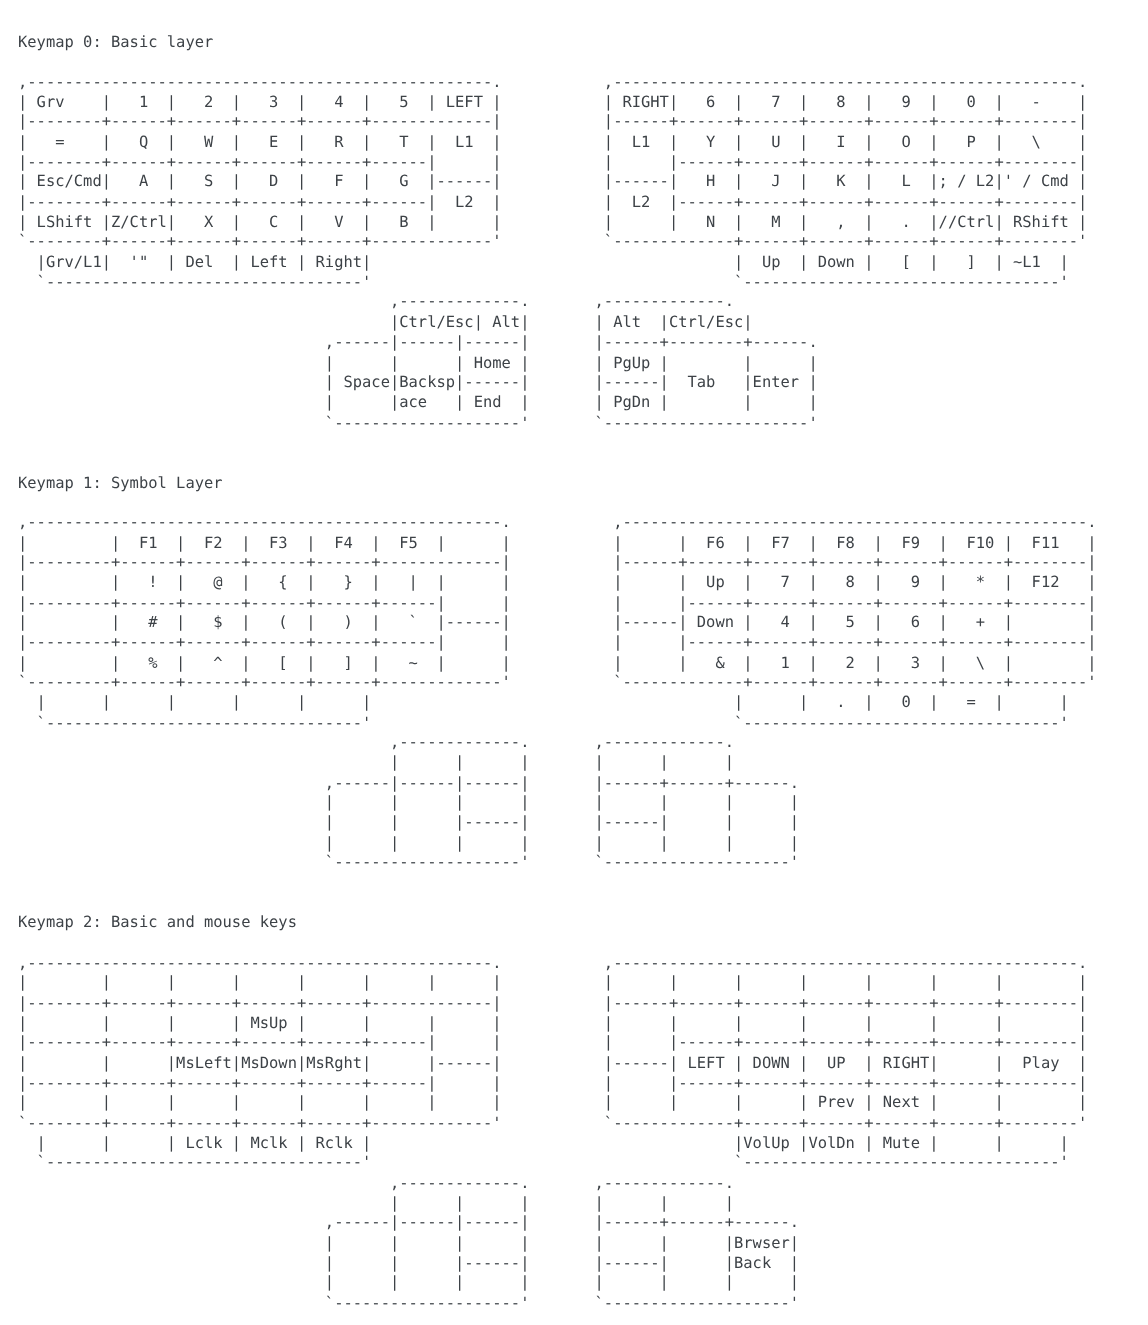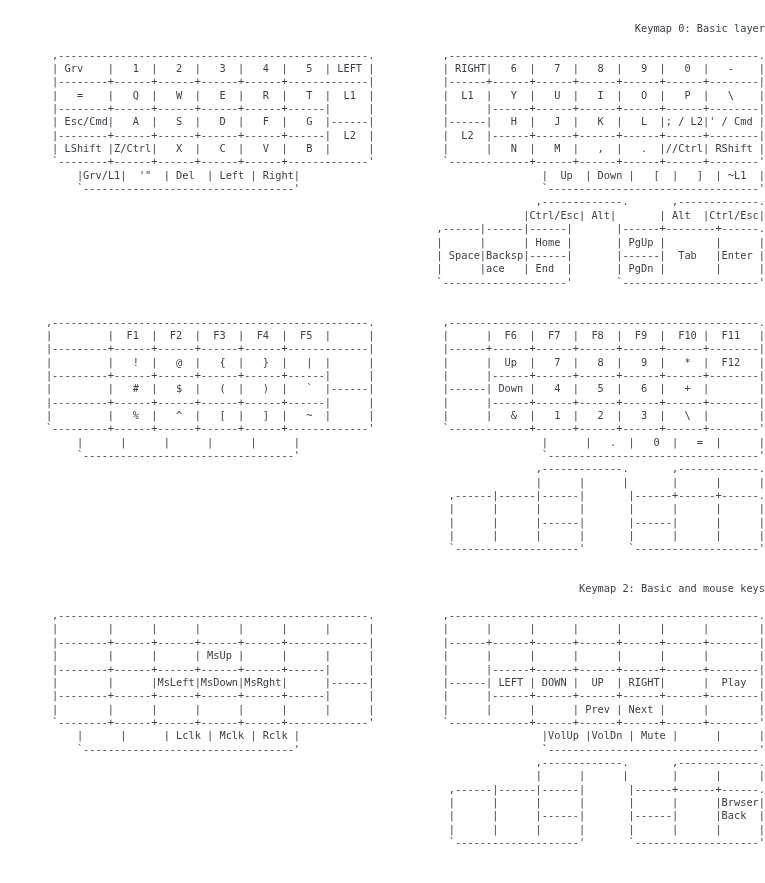--- a/index.html
+++ b/index.html
@@ -22,21 +22,20 @@
   }
   .keymap-section { margin: 0; }
   .keymap-section + .keymap-section { margin-top: 26.7px; }
   pre {
     margin: 0;
     font-family: inherit;
     font-size: inherit;
     line-height: inherit;
     color: inherit;
     white-space: pre;
-    text-align: right;
   }
   .keymap-art { margin-top: 13.35px; }
 </style>
 </head>
 <body style="background: rgb(255, 255, 255);">
 
 <div class="doc" style="color: rgb(61, 66, 71);">
 
   <div class="keymap-section">
     <pre class="keymap-title">Keymap 0: Basic layer</pre>
@@ -54,20 +53,21 @@
                                         ,-------------.       ,-------------.
                                         |Ctrl/Esc| Alt|       | Alt  |Ctrl/Esc|
                                  ,------|------|------|       |------+--------+------.
                                  |      |      | Home |       | PgUp |        |      |
                                  | Space|Backsp|------|       |------|  Tab   |Enter |
                                  |      |ace   | End  |       | PgDn |        |      |
                                  `--------------------'       `----------------------'</pre>
   </div>
 
   <div class="keymap-section">
+    <pre class="keymap-title">Keymap 1: Symbol Layer</pre>
     <pre class="keymap-art">,---------------------------------------------------.           ,--------------------------------------------------.
 |         |  F1  |  F2  |  F3  |  F4  |  F5  |      |           |      |  F6  |  F7  |  F8  |  F9  |  F10 |  F11   |
 |---------+------+------+------+------+-------------|           |------+------+------+------+------+------+--------|
 |         |   !  |   @  |   {  |   }  |   |  |      |           |      |  Up  |   7  |   8  |   9  |   *  |  F12   |
 |---------+------+------+------+------+------|      |           |      |------+------+------+------+------+--------|
 |         |   #  |   $  |   (  |   )  |   `  |------|           |------| Down |   4  |   5  |   6  |   +  |        |
 |---------+------+------+------+------+------|      |           |      |------+------+------+------+------+--------|
 |         |   %  |   ^  |   [  |   ]  |   ~  |      |           |      |   &amp;  |   1  |   2  |   3  |   \  |        |
 `---------+------+------+------+------+-------------'           `-------------+------+------+------+------+--------'
   |      |      |      |      |      |                                       |      |   .  |   0  |   =  |      |

